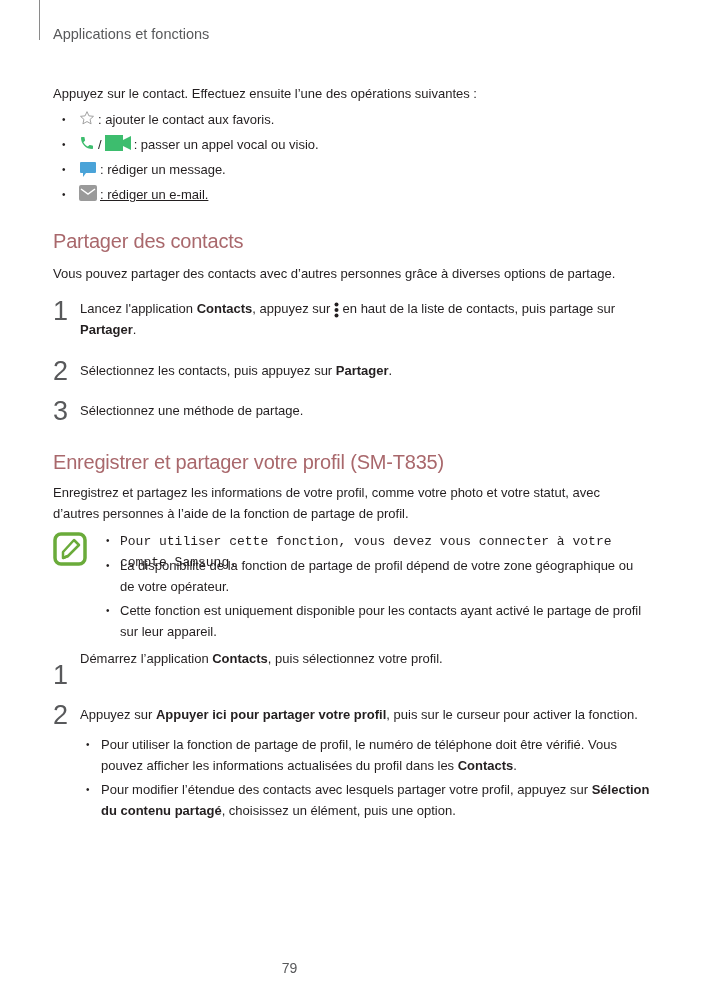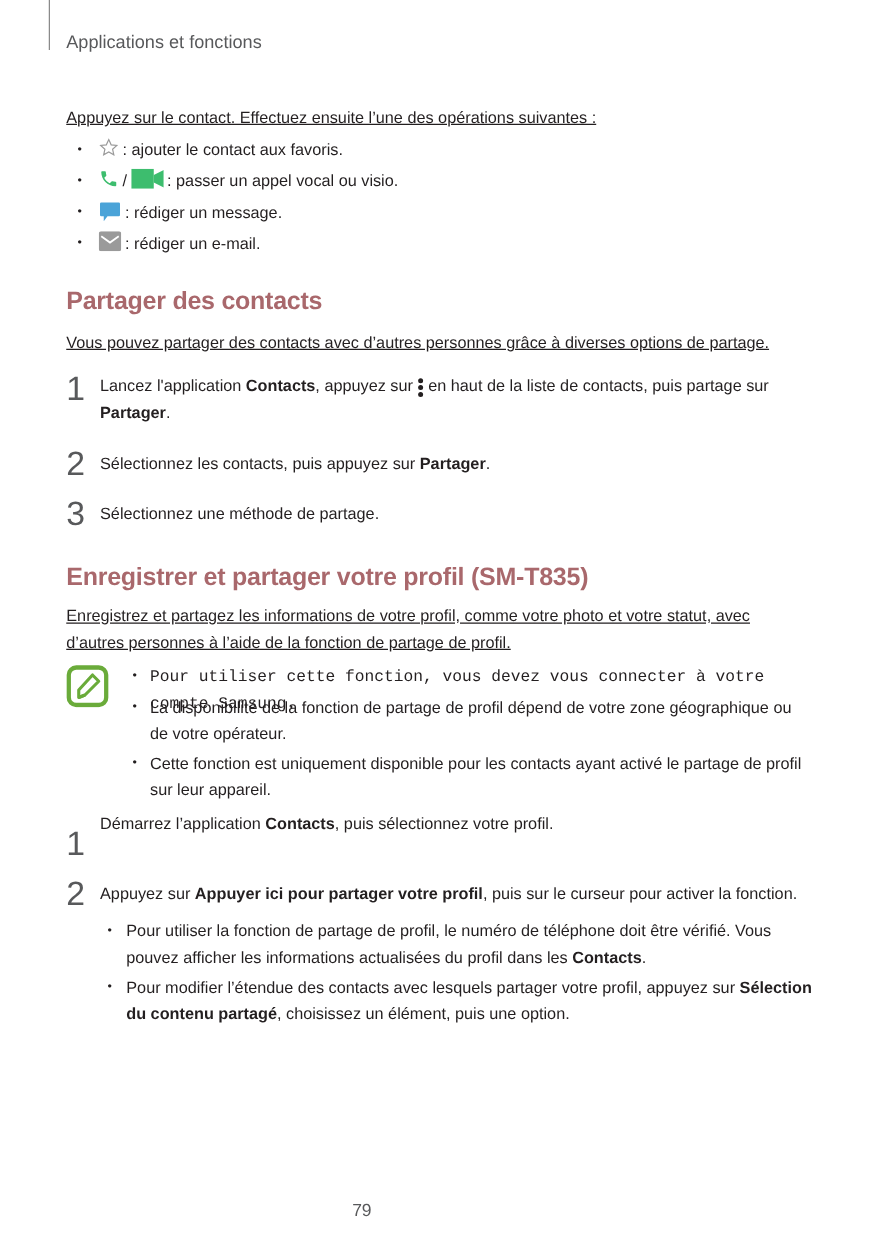--- a/index.html
+++ b/index.html
@@ -1,24 +1,24 @@
 <!DOCTYPE html>
 <html><head>
 <meta charset="utf-8">
 <style>
   html, body { margin: 0; padding: 0; background: #ffffff; }
   body { width: 703px; height: 994px; position: relative; overflow: hidden;
          font-family: "Liberation Sans", sans-serif; color: #231f20; }
   .vline { position: absolute; left: 39px; top: 0; width: 1px; height: 40px; background: #8a8a8a; }
   .header { position: absolute; left: 53px; top: 26px; font-size: 14.5px; color: #58595b; }
-  .p { position: absolute; left: 53px; font-size: 13px; line-height: 21px; color: #231f20; text-decoration: underline; }
+  .p { position: absolute; left: 53px; font-size: 13px; line-height: 21px; color: #231f20; }
   .bullet { position: absolute; left: 62px; font-size: 10px; color: #231f20; }
   .bitem { position: absolute; left: 79px; font-size: 13px; line-height: 20px; display: flex; align-items: flex-start; }
   .ic { display: inline-flex; align-items: center; justify-content: center; margin-right: 3px; }
-  .h2 { position: absolute; left: 53px; font-size: 20px; font-weight: bold; color: #a9686c; letter-spacing: -0.2px; }
+  .h2 { position: absolute; left: 53px; font-size: 20px; font-weight: normal; color: #a9686c; letter-spacing: -0.2px; }
   .stepnum { position: absolute; left: 53px; font-size: 27px; color: #58595b; font-weight: normal; line-height: 28px; }
   .steptxt { position: absolute; left: 80px; font-size: 13px; line-height: 21px; width: 580px; }
   b { font-weight: bold; }
   .note-icon { position: absolute; left: 53px; top: 532px; }
   .nb { position: absolute; left: 106px; font-size: 10px; }
   .nt { position: absolute; left: 120px; font-size: 13px; line-height: 21px; width: 530px; }
   .sb { position: absolute; left: 86px; font-size: 10px; }
   .st { position: absolute; left: 101px; font-size: 13px; line-height: 21px; width: 560px; }
   .pagenum { position: absolute; left: 0; width: 579px; text-align: center; top: 960px; font-size: 14px; color: #58595b; }
 </style>
@@ -61,21 +61,21 @@
 <div class="bitem" style="top:160px;">
   <span class="ic">
     <svg width="18" height="18" viewBox="0 0 18 18">
         <path d="M2 2h14a1 1 0 0 1 1 1v9a1 1 0 0 1-1 1H7l-3 4v-4H2a1 1 0 0 1-1-1V3a1 1 0 0 1 1-1z" fill="#4aa3d8"></path>
       </svg>
   </span>
   <span>: rédiger un message.</span>
 </div>
 
 <span class="bullet" style="top:189px;">•</span>
-<div class="bitem" style="top:185px;">
+<div class="bitem" style="top:185px;text-decoration:underline;">
   <span class="ic">
     <svg width="18" height="16" viewBox="0 0 18 16">
         <rect x="0" y="0" width="18" height="16" rx="2" fill="#9a9a9a"></rect>
         <path d="M2 4l7 5 7-5" fill="none" stroke="#fff" stroke-width="1.5"></path>
       </svg>
   </span>
   <span>: rédiger un e-mail.</span>
 </div>
 
 <div class="h2" style="top:230px;">Partager des contacts</div>

